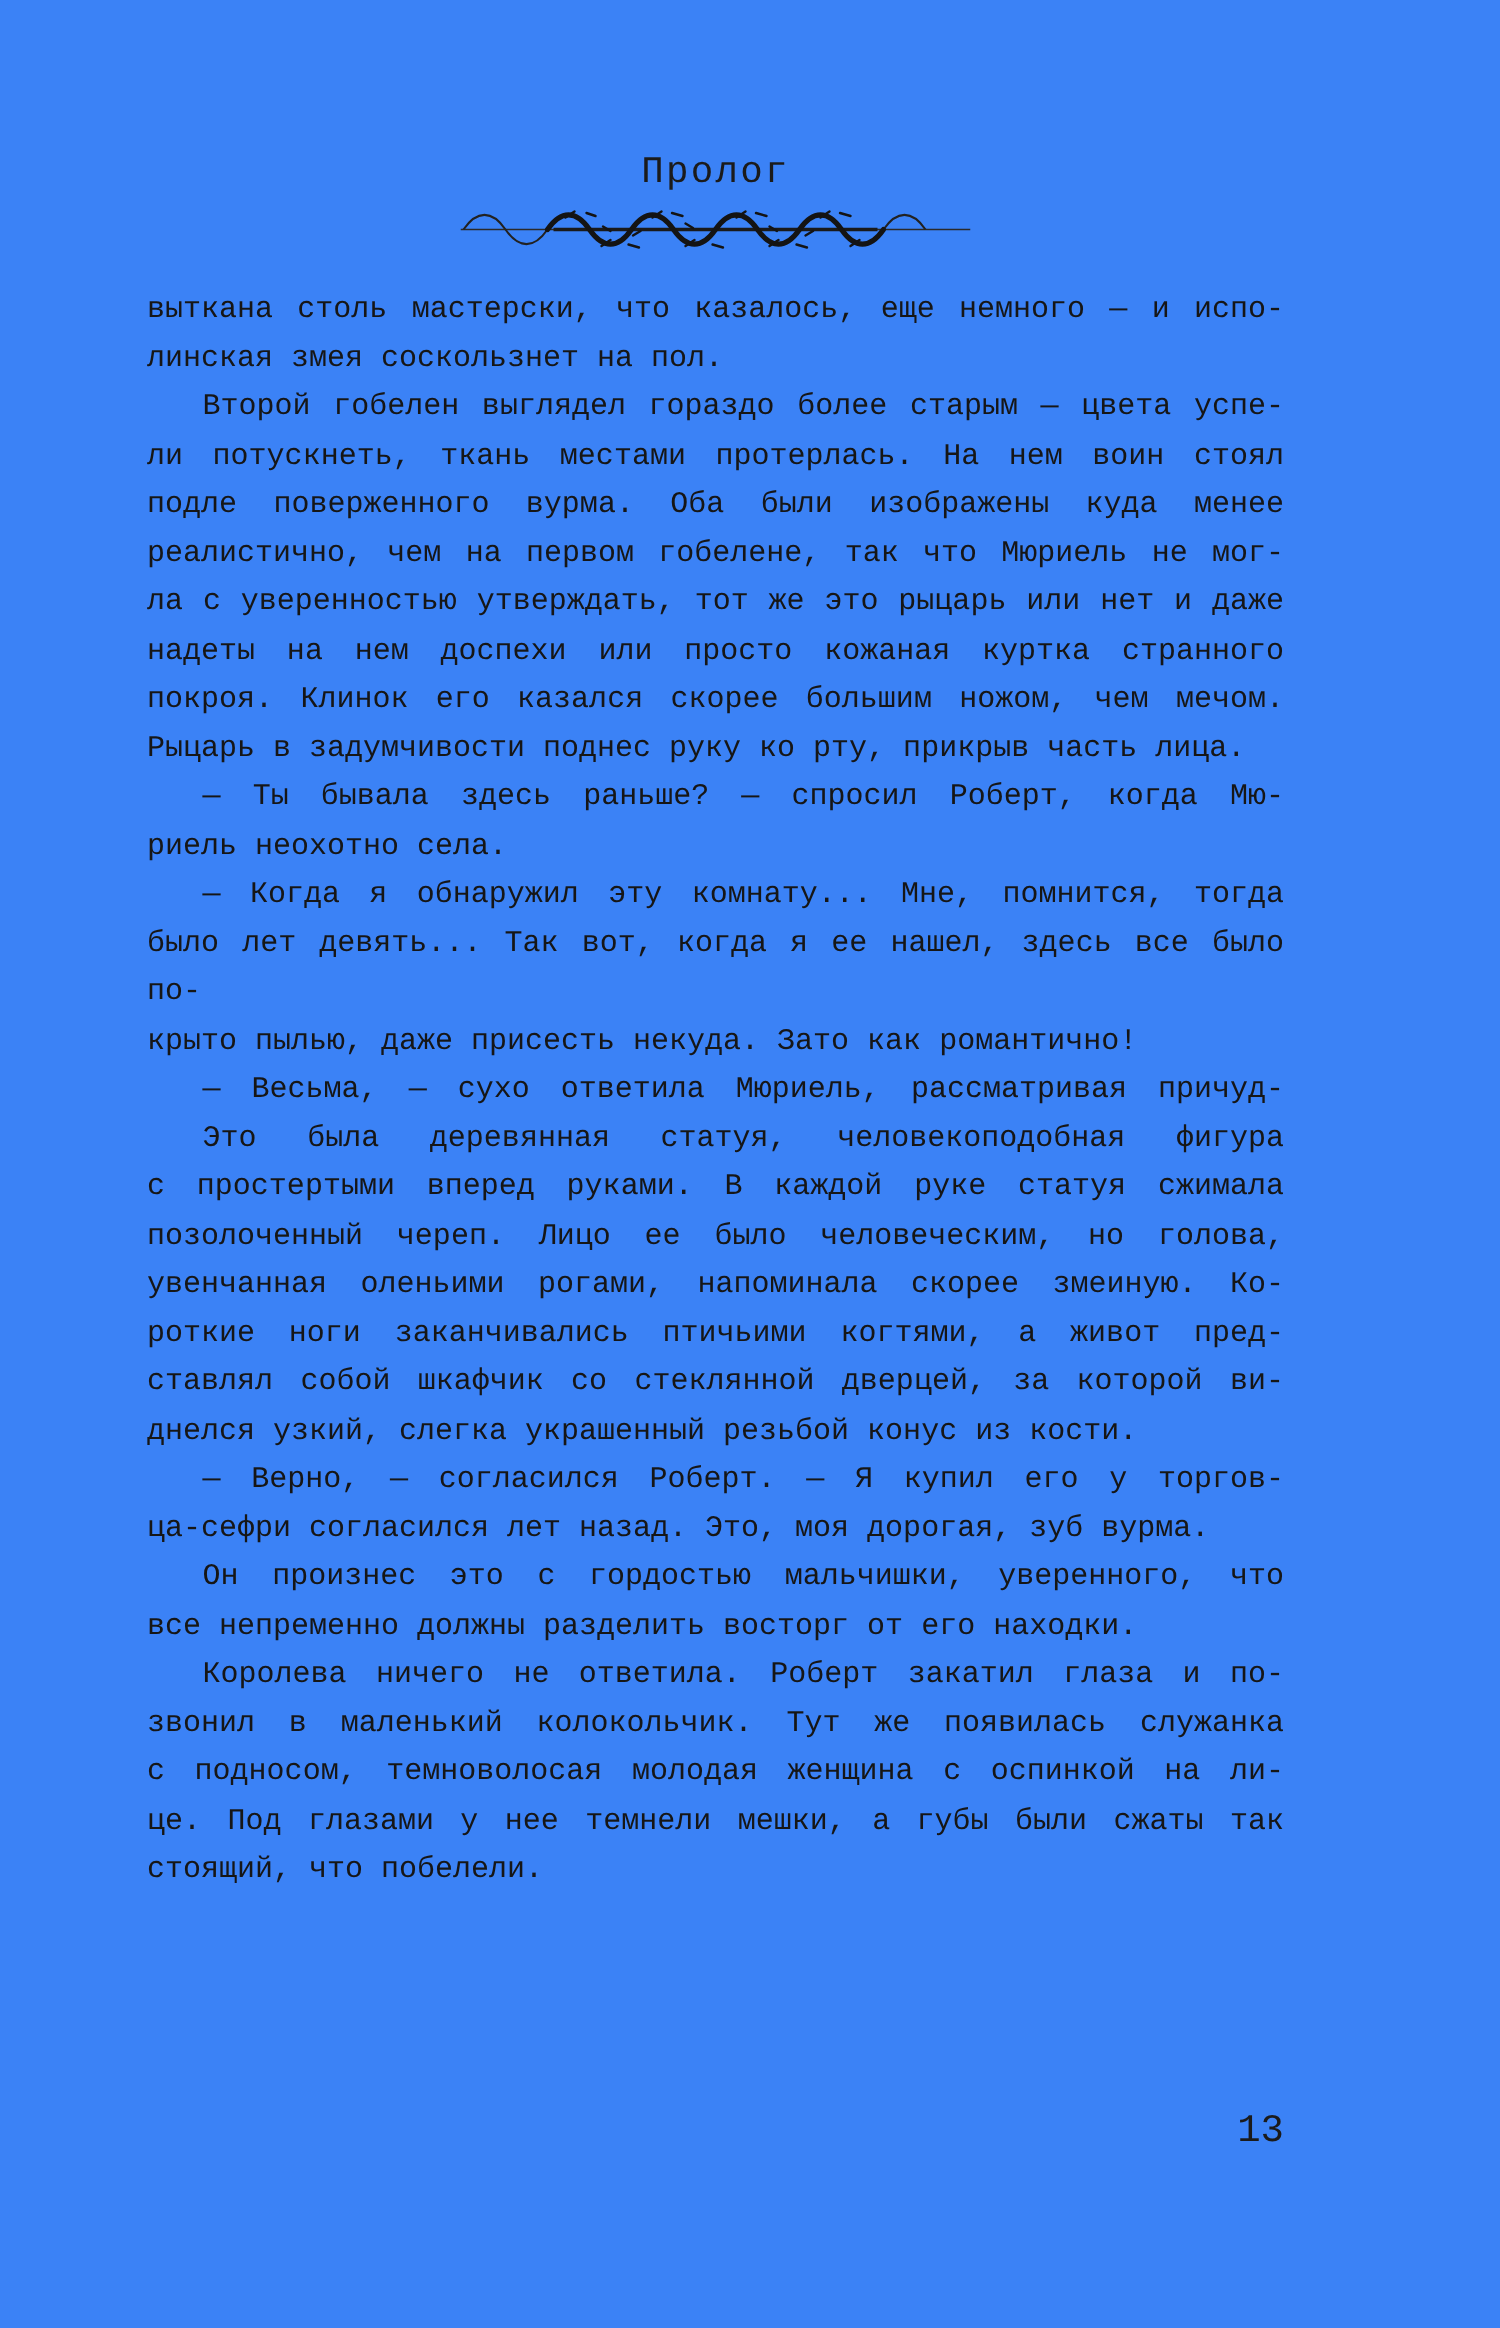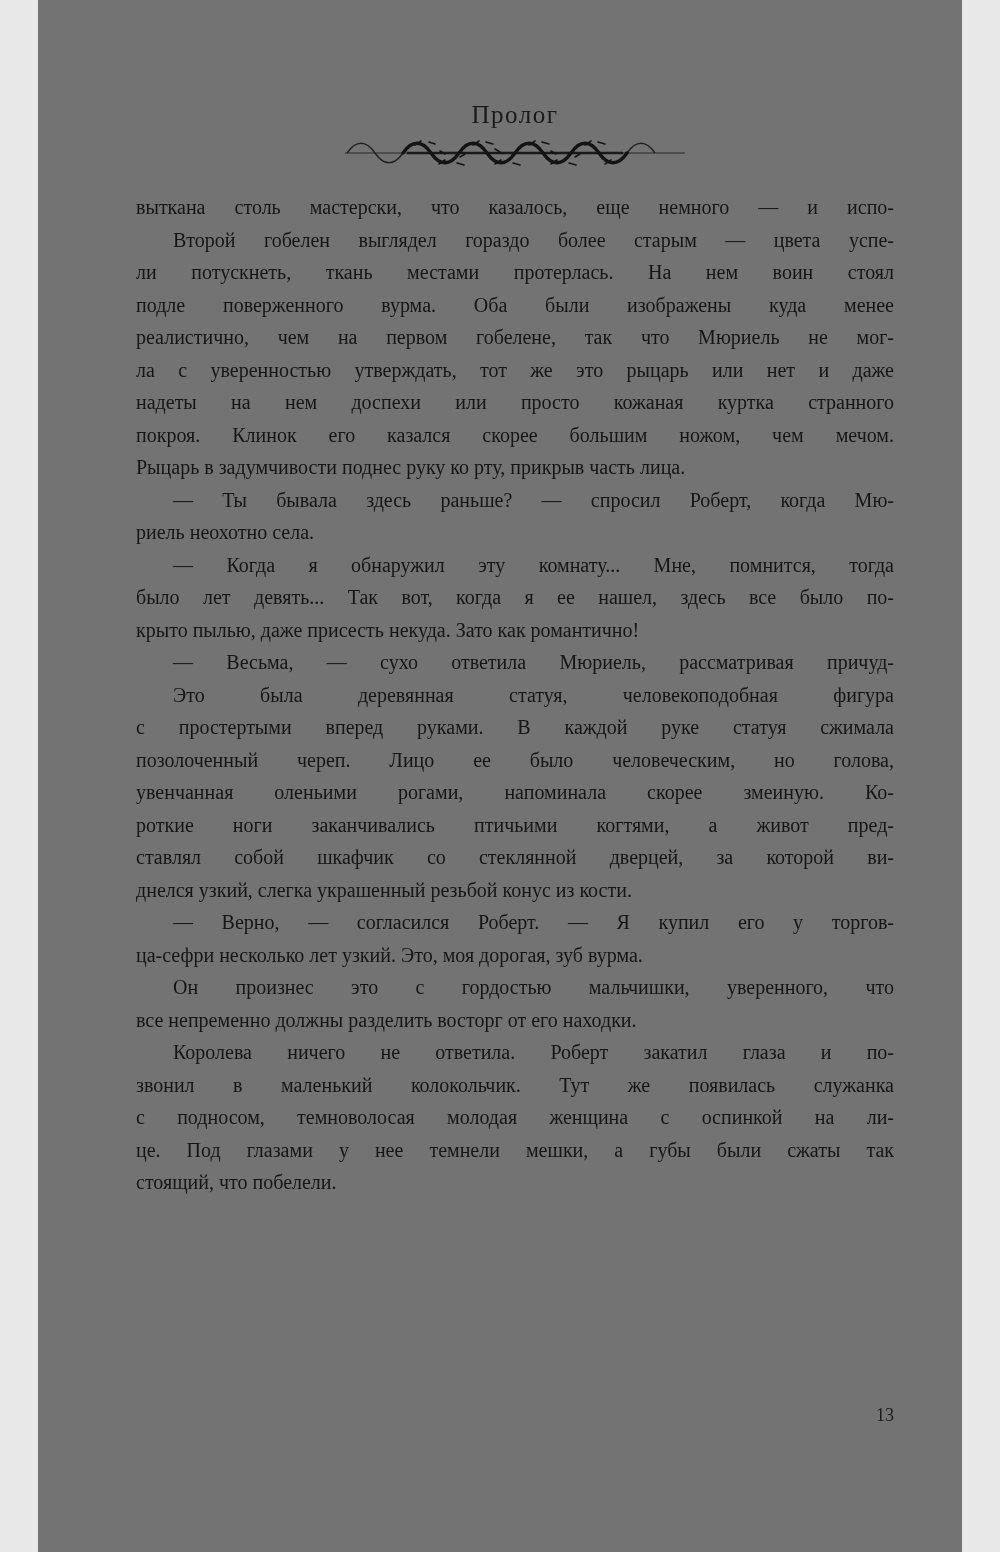--- a/index.html
+++ b/index.html
@@ -1,23 +1,23 @@
 <!DOCTYPE html>
 <html><head>
 <meta charset="utf-8">
 <style>
   html, body { margin: 0; padding: 0; }
   body { background: #e8e8e8; }
   .page {
     position: relative;
-    width: 924px;
+    width: 1000px;
     height: 1552px;
     margin: 0 auto;
-    background: #737373;
-    font-family: Liberation Serif, serif;
+    background: #3b82f6;
+    font-family: Liberation Mono, monospace;
     color: #161616;
     overflow: hidden;
   }
   .chapter-title {
     position: absolute;
     top: 100px;
     left: 98px;
     width: 758px;
     text-align: center;
     font-size: 25px;
@@ -51,21 +51,21 @@
     -moz-text-align-last: left;
     text-align-last: left;
   }
   .line.indent { text-indent: 37px; }
   .page-number {
     position: absolute;
     top: 1405px;
     left: 98px;
     width: 758px;
     text-align: right;
-    font-size: 18px;
+    font-size: 26px;
     color: #1b1b1b;
   }
 </style>
 </head>
 <body>
 
 <div class="page">
 
   <div class="chapter-title">Пролог</div>
 
@@ -101,20 +101,21 @@
           <path d="M206,15 l5,3"></path>
           <path d="M235,18 l-5,3"></path>
           <path d="M120,18 l-5,3"></path>
       </g>
     </svg>
   </div>
 
   <div class="text-block" id="text-block">
       <div>
         <div class="line">выткана столь мастерски, что казалось, еще немного — и испо-</div>
+        <div class="line end">линская змея соскользнет на пол.</div>
       </div>
       <div>
         <div class="line indent">Второй гобелен выглядел гораздо более старым — цвета успе-</div>
         <div class="line">ли потускнеть, ткань местами протерлась. На нем воин стоял</div>
         <div class="line">подле поверженного вурма. Оба были изображены куда менее</div>
         <div class="line">реалистично, чем на первом гобелене, так что Мюриель не мог-</div>
         <div class="line">ла с уверенностью утверждать, тот же это рыцарь или нет и даже</div>
         <div class="line">надеты на нем доспехи или просто кожаная куртка странного</div>
         <div class="line">покроя. Клинок его казался скорее большим ножом, чем мечом.</div>
         <div class="line end">Рыцарь в задумчивости поднес руку ко рту, прикрыв часть лица.</div>
@@ -135,21 +136,21 @@
         <div class="line indent">Это была деревянная статуя, человекоподобная фигура</div>
         <div class="line">с простертыми вперед руками. В каждой руке статуя сжимала</div>
         <div class="line">позолоченный череп. Лицо ее было человеческим, но голова,</div>
         <div class="line">увенчанная оленьими рогами, напоминала скорее змеиную. Ко-</div>
         <div class="line">роткие ноги заканчивались птичьими когтями, а живот пред-</div>
         <div class="line">ставлял собой шкафчик со стеклянной дверцей, за которой ви-</div>
         <div class="line end">днелся узкий, слегка украшенный резьбой конус из кости.</div>
       </div>
       <div>
         <div class="line indent">— Верно, — согласился Роберт. — Я купил его у торгов-</div>
-        <div class="line end">ца-сефри несколько лет узкий. Это, моя дорогая, зуб вурма.</div>
+        <div class="line end">ца-сефри согласился лет назад. Это, моя дорогая, зуб вурма.</div>
       </div>
       <div>
         <div class="line indent">Он произнес это с гордостью мальчишки, уверенного, что</div>
         <div class="line end">все непременно должны разделить восторг от его находки.</div>
       </div>
       <div>
         <div class="line indent">Королева ничего не ответила. Роберт закатил глаза и по-</div>
         <div class="line">звонил в маленький колокольчик. Тут же появилась служанка</div>
         <div class="line">с подносом, темноволосая молодая женщина с оспинкой на ли-</div>
         <div class="line">це. Под глазами у нее темнели мешки, а губы были сжаты так</div>

